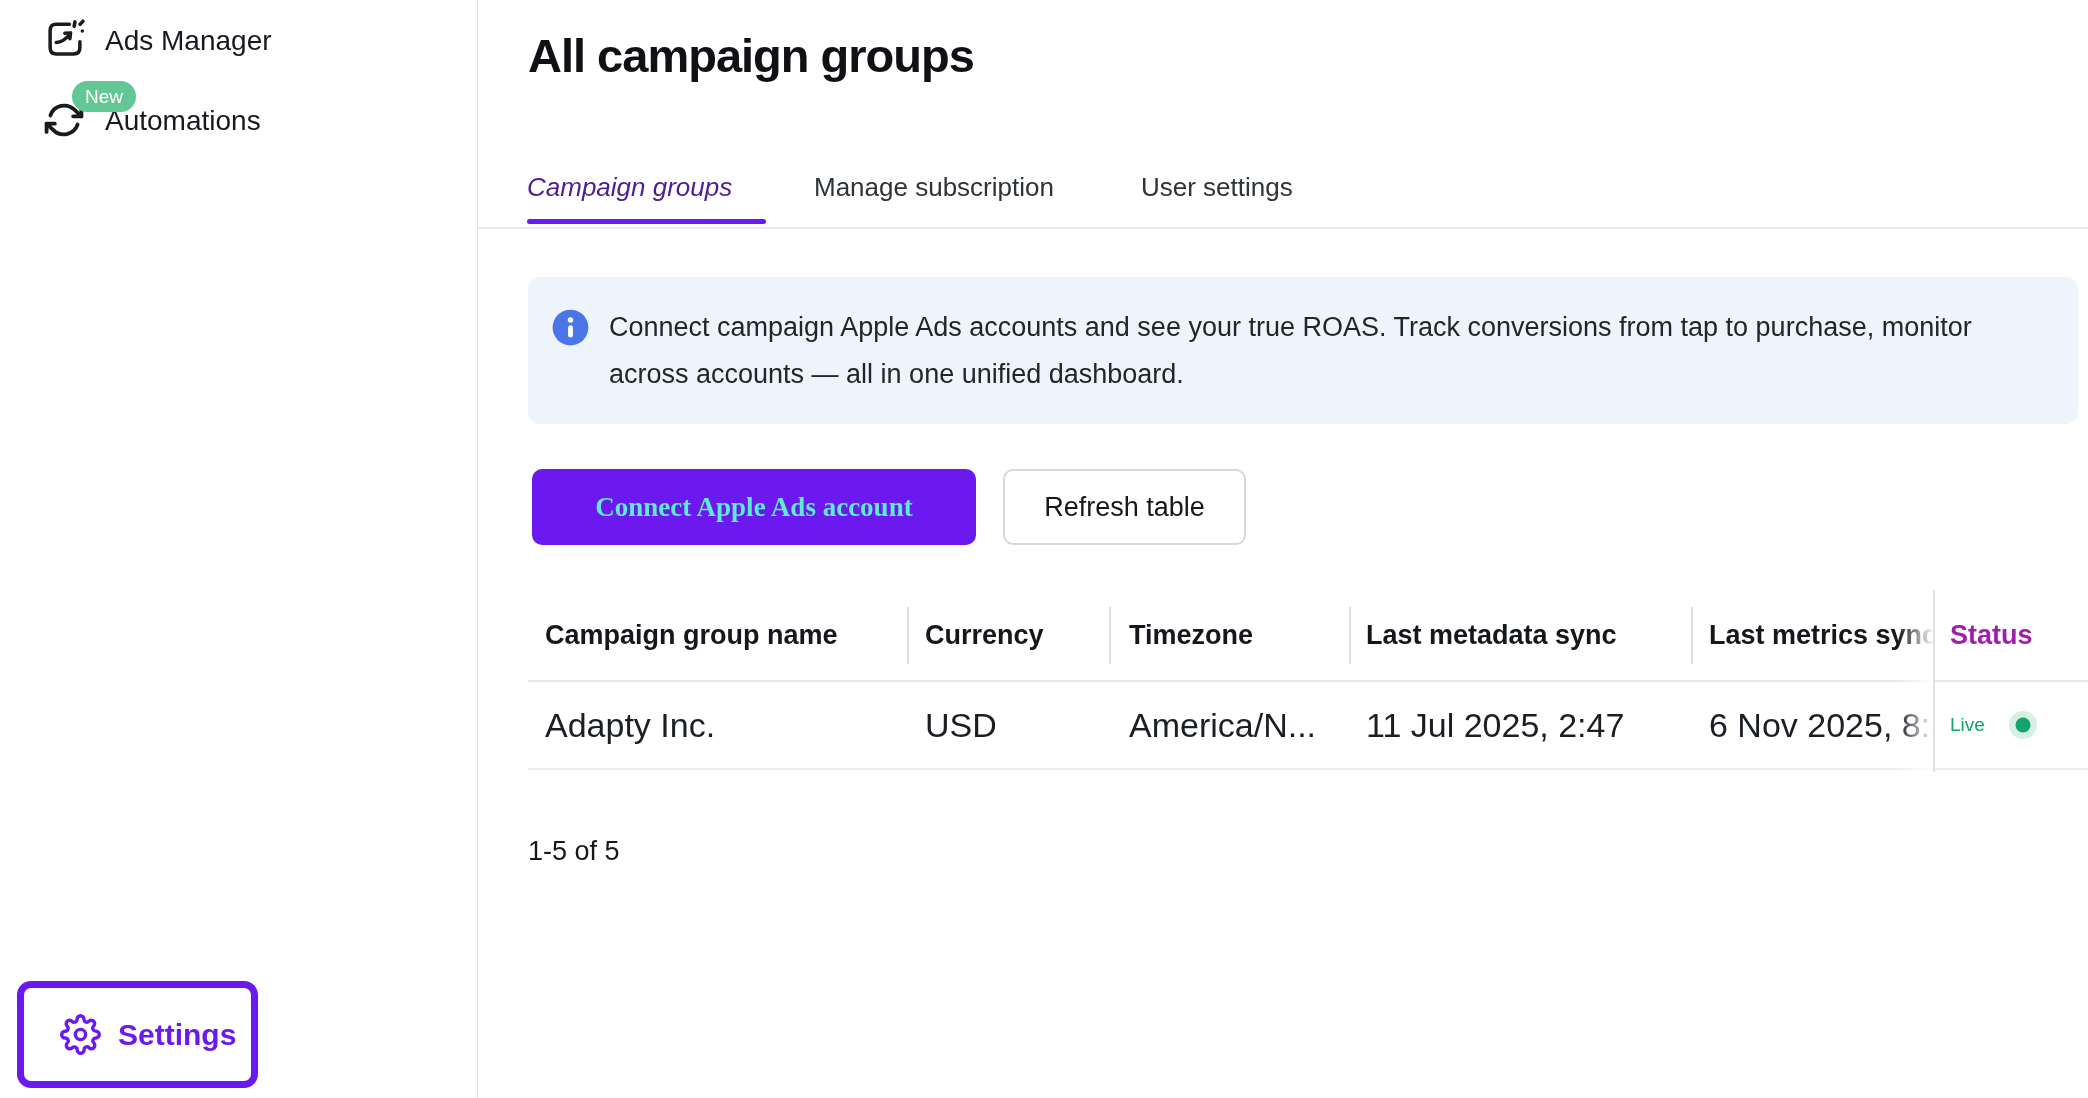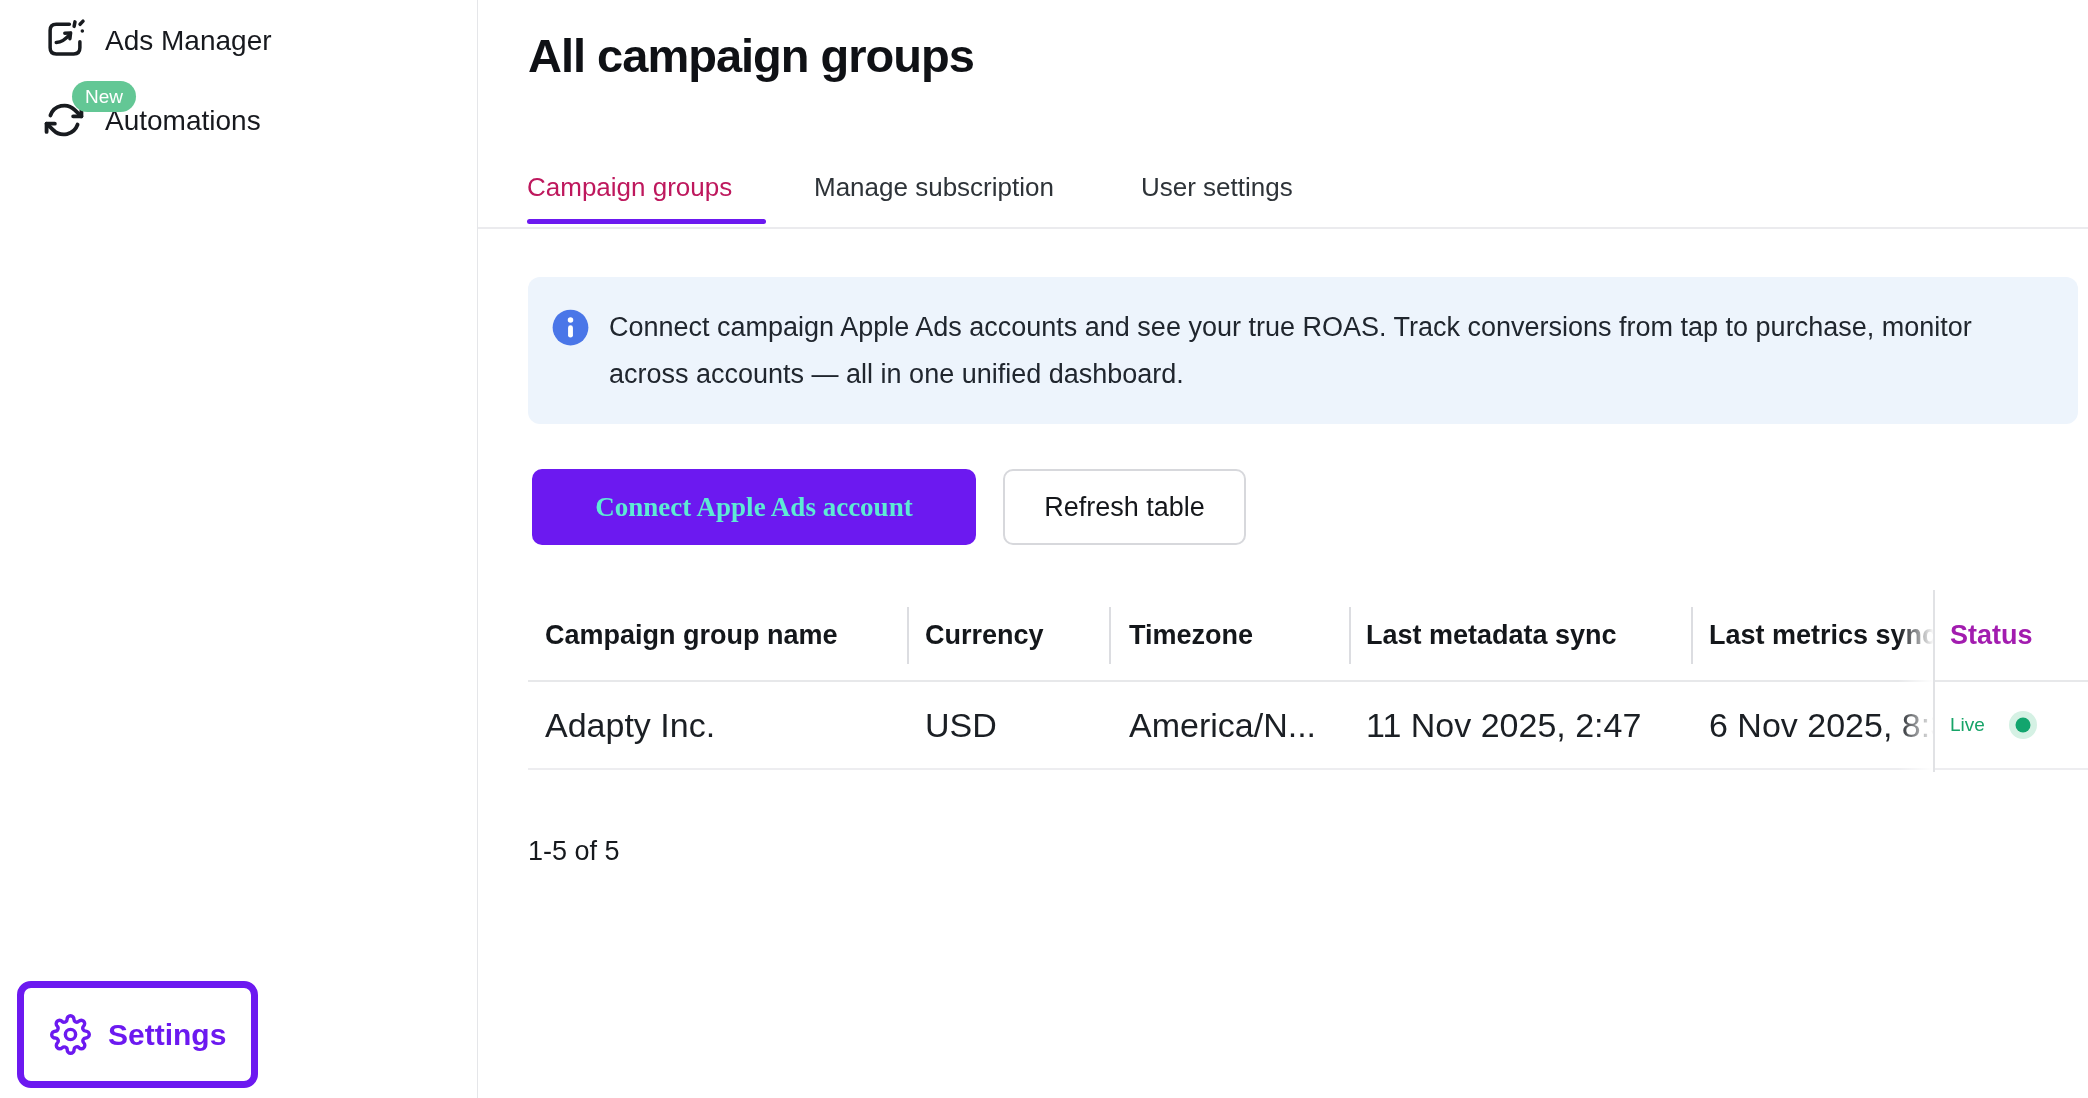--- a/index.html
+++ b/index.html
@@ -22,37 +22,37 @@
     color: #17191e; font-weight: 500; white-space: nowrap;
   }
   .badge-new {
     position: absolute; left: 72px; top: 81px; height: 31px; z-index: 2;
     background: #63c795; color: #ffffff; font-size: 19px; font-weight: 500;
     border-radius: 16px; padding: 0 13px; display: flex; align-items: center;
   }
   .settings-btn {
     position: absolute; left: 17px; top: 981px; width: 241px; height: 107px;
     background: #fff; border: 7px solid #6c19f0; border-radius: 14px;
-    display: flex; align-items: center; padding-left: 26px; gap: 17px;
+    display: flex; align-items: center; padding-left: 36px; gap: 17px;
     cursor: pointer;
   }
   .settings-label { color: #6c19f0; font-size: 30px; font-weight: 600; }
 
   
   .main { position: absolute; left: 478px; top: 0; width: 1610px; height: 907px; }
   .page-title {
     position: absolute; left: 50px; top: 28px; font-size: 47px; font-weight: 700;
     letter-spacing: -1px; color: #0f1115; white-space: nowrap;
   }
 
   
   .tabs { position: absolute; left: 0; top: 168px; width: 100%; height: 60px; }
   .tab { position: absolute; top: 4px; font-size: 26px; font-weight: 500;
          color: #2e3338; white-space: nowrap; cursor: pointer; }
-  .tab.active { color: #be185d; }
+  .tab.active { color: #4c1d95; font-style: italic; }
   .tab-campaign { left: 49px; }
   .tab-subscription { left: 336px; }
   .tab-user { left: 663px; }
   .tab-underline {
     position: absolute; left: 49px; top: 51px; width: 239px; height: 5px;
     background: #6c19f0; border-radius: 3px;
   }
   .tabs-border { position: absolute; left: 0; top: 59px; width: 100%; height: 2px; background: #ebebee; }
 
   
@@ -196,21 +196,21 @@
         <div class="cell c1">Campaign group name</div>
         <div class="cell c2">Currency</div>
         <div class="cell c3">Timezone</div>
         <div class="cell c4">Last metadata sync</div>
         <div class="cell c5">Last metrics sync</div>
       </div>
       <div class="trow">
         <div class="cell c1">Adapty Inc.</div>
         <div class="cell c2">USD</div>
         <div class="cell c3">America/N...</div>
-        <div class="cell c4">11 Nov 2025, 2:47</div>
+        <div class="cell c4">11 Jul 2025, 2:47</div>
         <div class="cell c5">6 Nov 2025, 8:35</div>
       </div>
 
       <div class="fade-overlay"></div>
 
       <div class="status-col">
         <div class="status-head">Status</div>
         <div class="status-cell">
           <span class="status-live">Live</span>
           <span class="live-dot" style="display:flex;">

